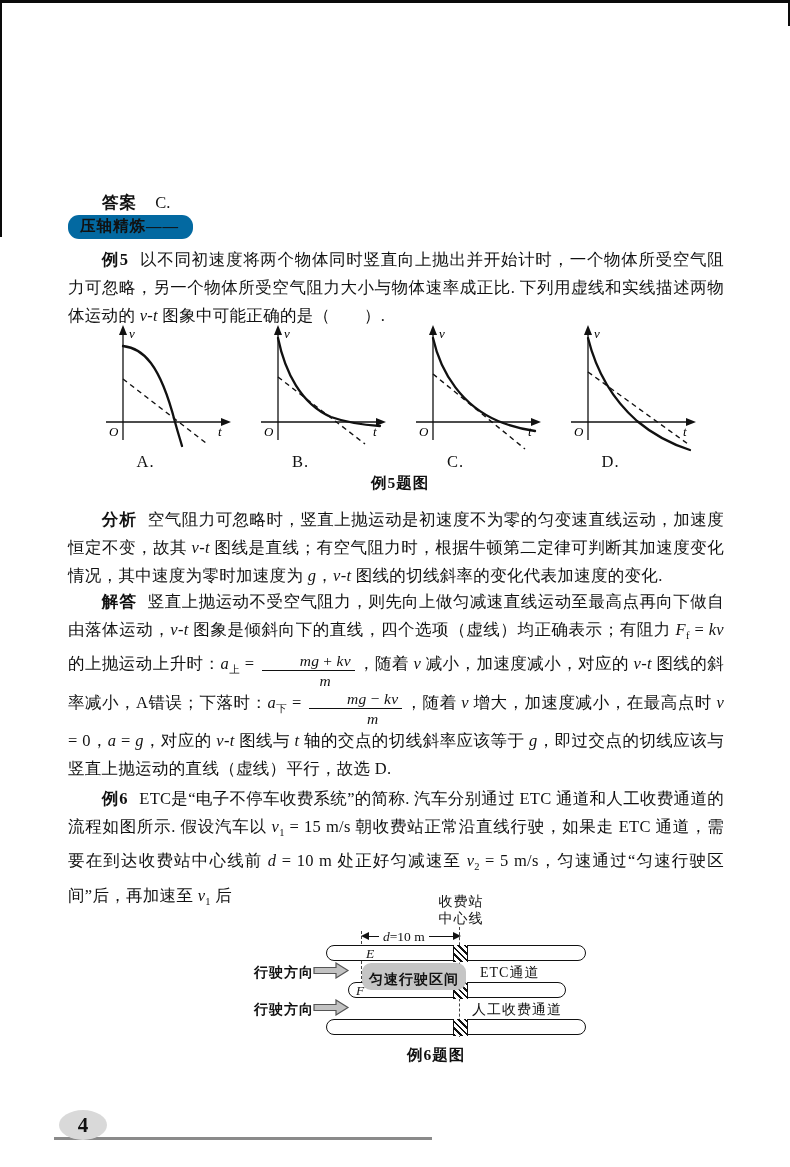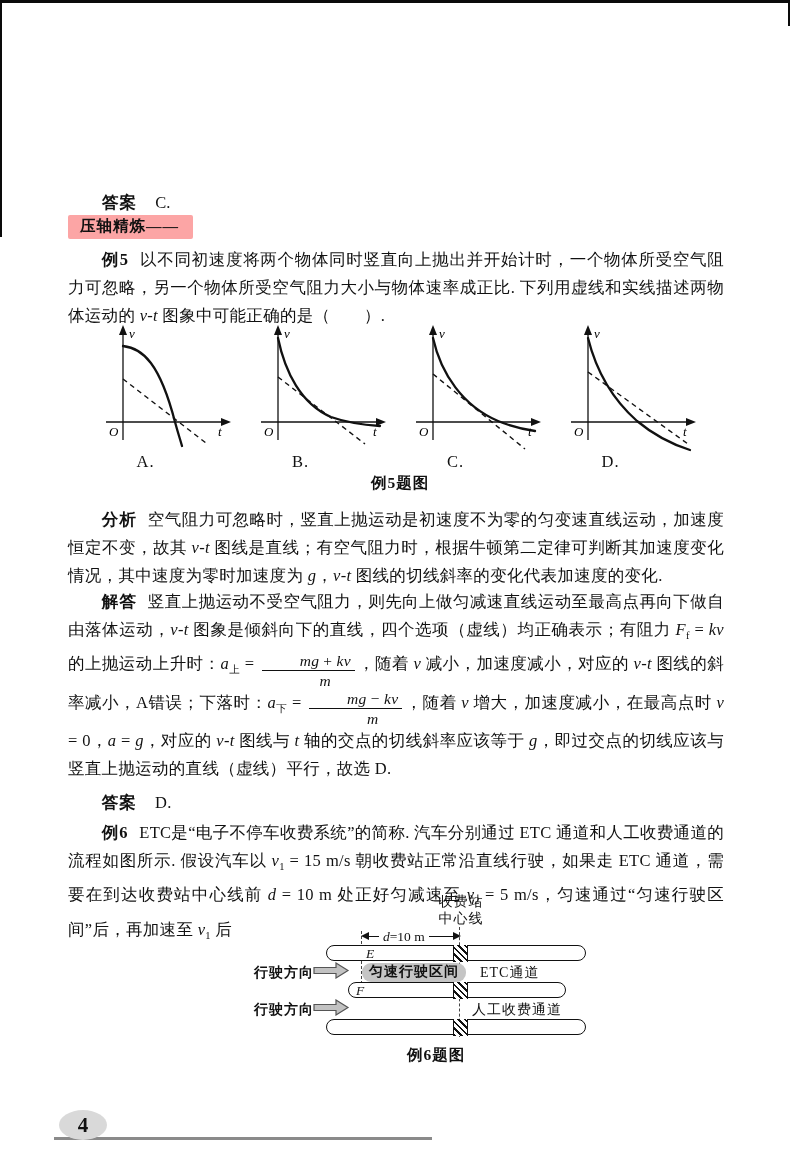--- a/index.html
+++ b/index.html
@@ -12,21 +12,21 @@
 
   .para{position:absolute;left:68px;width:656px;font-size:16.5px;line-height:28px;
         text-align:justify;letter-spacing:0.3px;}
   .indent{text-indent:2.05em;}
   .lbl{font-weight:bold;margin-right:.65em;letter-spacing:1px;}
   .ans-line{position:absolute;left:102px;font-size:16.5px;}
   .ans-line .lbl{margin-right:1.1em;}
   sub{font-size:10.5px;}
   i{font-family:"Liberation Serif","DejaVu Serif",serif;}
 
-  .section-box{position:absolute;left:68px;top:215px;background:#fca5a5;border-radius:2px;
+  .section-box{position:absolute;left:68px;top:215px;background:#0369a1;border-radius:11px;
         padding:1px 14px 2px 12px;font-size:15.5px;font-weight:bold;letter-spacing:1px;}
 
   
   .graphs{position:absolute;left:88px;top:322px;width:620px;height:138px;display:flex;}
   .graph-cell{position:relative;width:155px;height:138px;}
   .graph-cell svg{display:block;}
   .opt-label{position:absolute;left:68px;width:620px;top:452px;display:flex;}
   .opt-label div{width:155px;text-align:center;font-size:16.5px;letter-spacing:1px;}
   .fig-caption{position:absolute;font-weight:bold;font-size:15.5px;letter-spacing:1px;}
   .axis-text{font-size:13px;font-style:italic;}
@@ -40,21 +40,21 @@
 
   
   #etc-diagram{position:absolute;left:230px;top:893px;width:370px;height:178px;font-size:14px;margin-left:20px;}
   #etc-diagram .abs{position:absolute;}
   .toll-label{left:168px;top:0;width:86px;text-align:center;line-height:17px;letter-spacing:1px;}
   .vdash{border-left:1.6px dashed #444;}
   .lane{height:14px;border:1.6px solid #111;border-radius:9px;background:#fff;}
   .hatch{width:13px;background:repeating-linear-gradient(45deg,#111 0 1.8px,#fff 1.8px 4.6px);
          border-left:1px solid #111;border-right:1px solid #111;}
   .lane-letter{font-style:italic;font-size:13.5px;line-height:13px;}
-  .zone-box{background:#c5c5c5;border-radius:9px;padding:0 7px 1px;font-weight:bold;letter-spacing:1px;}
+  .zone-box{background:#c5c5c5;border-radius:9px;padding:8px 7px 1px;font-weight:bold;letter-spacing:1px;}
   .dir-label{font-weight:bold;letter-spacing:1px;}
   .dist-wrap{left:111px;top:36px;width:100px;height:16px;}
   .dist-line{position:absolute;left:2px;right:2px;top:7px;border-top:1.3px solid #111;}
   .dist-head{position:absolute;top:3px;width:0;height:0;border-top:4.5px solid transparent;border-bottom:4.5px solid transparent;}
   .dist-head.lt{left:0;border-right:8px solid #111;}
   .dist-head.rt{right:0;border-left:8px solid #111;}
   .dist-text{position:absolute;left:18px;top:-1px;background:#fff;padding:0 4px;font-size:13.5px;line-height:17px;}
 
   
   #footer{position:absolute;left:54px;top:1109px;width:382px;height:36px;}
@@ -150,23 +150,20 @@
   <div class="fig-caption" style="left:330px;top:473px;width:140px;text-align:center;" data-name="figure5-caption">例5题图</div>
 
   <div class="para indent" style="top:506px;" data-name="analysis-paragraph">
     <span class="lbl" data-name="analysis-label">分析</span><span data-name="analysis-text">空气阻力可忽略时，竖直上抛运动是初速度不为零的匀变速直线运动，加速度恒定不变，故其 <i>v</i>-<i>t</i> 图线是直线；有空气阻力时，根据牛顿第二定律可判断其加速度变化情况，其中速度为零时加速度为 <i>g</i>，<i>v</i>-<i>t</i> 图线的切线斜率的变化代表加速度的变化.</span>
   </div>
 
   <div class="para" style="top:588px;" data-name="solution-flow-block">
     <div class="indent" data-name="solution-paragraph">
       <span class="lbl" data-name="solution-label">解答</span><span data-name="solution-text">竖直上抛运动不受空气阻力，则先向上做匀减速直线运动至最高点再向下做自由落体运动，<i>v</i>-<i>t</i> 图象是倾斜向下的直线，四个选项（虚线）均正确表示；有阻力 <i>F</i><sub>f</sub> = <i>kv</i> 的上抛运动上升时：<i>a</i><sub>上</sub> = <span class="frac"><span class="fnum"><i>mg</i> + <i>kv</i></span><span class="fden"><i>m</i></span></span>，随着 <i>v</i> 减小，加速度减小，对应的 <i>v</i>-<i>t</i> 图线的斜率减小，A错误；下落时：<i>a</i><sub>下</sub> = <span class="frac"><span class="fnum"><i>mg</i> − <i>kv</i></span><span class="fden"><i>m</i></span></span>，随着 <i>v</i> 增大，加速度减小，在最高点时 <i>v</i> = 0，<i>a</i> = <i>g</i>，对应的 <i>v</i>-<i>t</i> 图线与 <i>t</i> 轴的交点的切线斜率应该等于 <i>g</i>，即过交点的切线应该与竖直上抛运动的直线（虚线）平行，故选 D.</span>
     </div>
-    <div style="margin-top:6px;text-indent:2.05em;" data-name="answer-line-example5">
-      <span class="lbl" style="margin-right:1.1em;" data-name="answer-label">答案</span><span data-name="answer-value">D.</span>
-    </div>
     <div class="indent" style="margin-top:2px;" data-name="example6-paragraph">
       <span class="lbl" data-name="example6-label">例6</span><span data-name="example6-text">ETC是“电子不停车收费系统”的简称. 汽车分别通过 ETC 通道和人工收费通道的流程如图所示. 假设汽车以 <i>v</i><sub>1</sub> = 15 m/s 朝收费站正常沿直线行驶，如果走 ETC 通道，需要在到达收费站中心线前 <i>d</i> = 10 m 处正好匀减速至 <i>v</i><sub>2</sub> = 5 m/s，匀速通过“匀速行驶区间”后，再加速至 <i>v</i><sub>1</sub> 后</span>
     </div>
   </div>
 
   <div id="etc-diagram" data-name="etc-diagram">
     <div class="abs toll-label" data-name="toll-center-label">
       <div>收费站</div>
       <div>中心线</div>
     </div>

